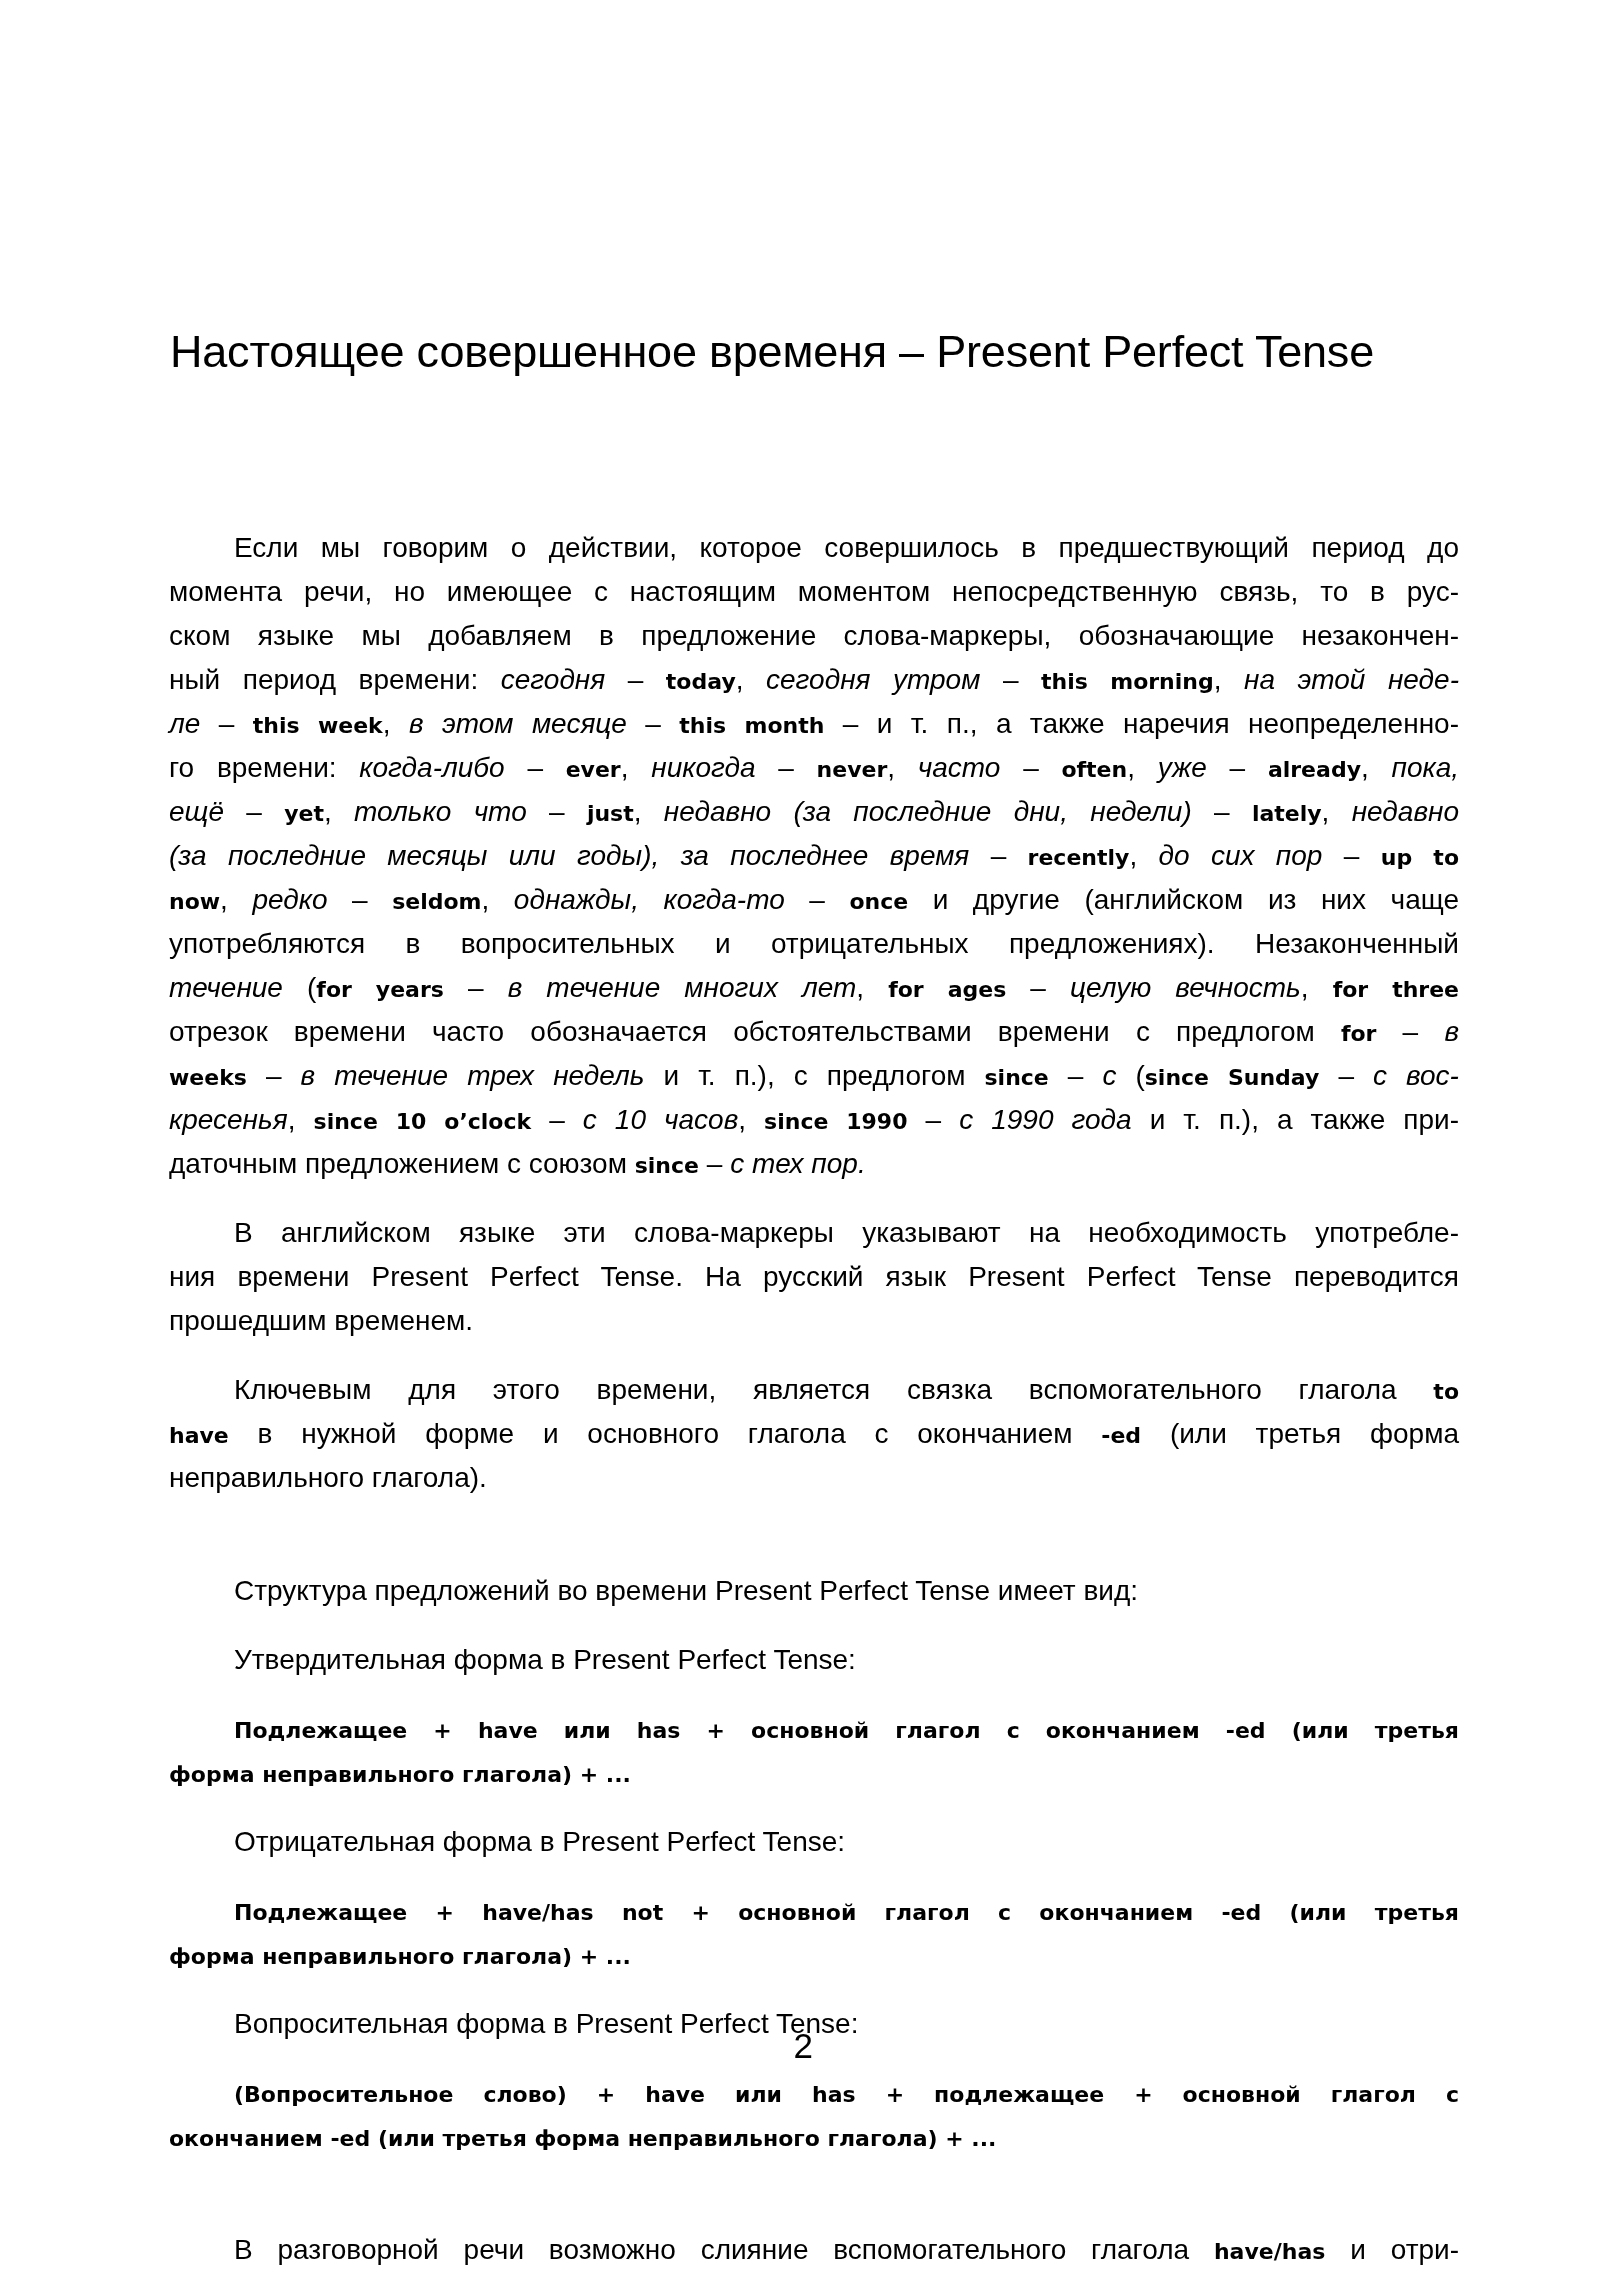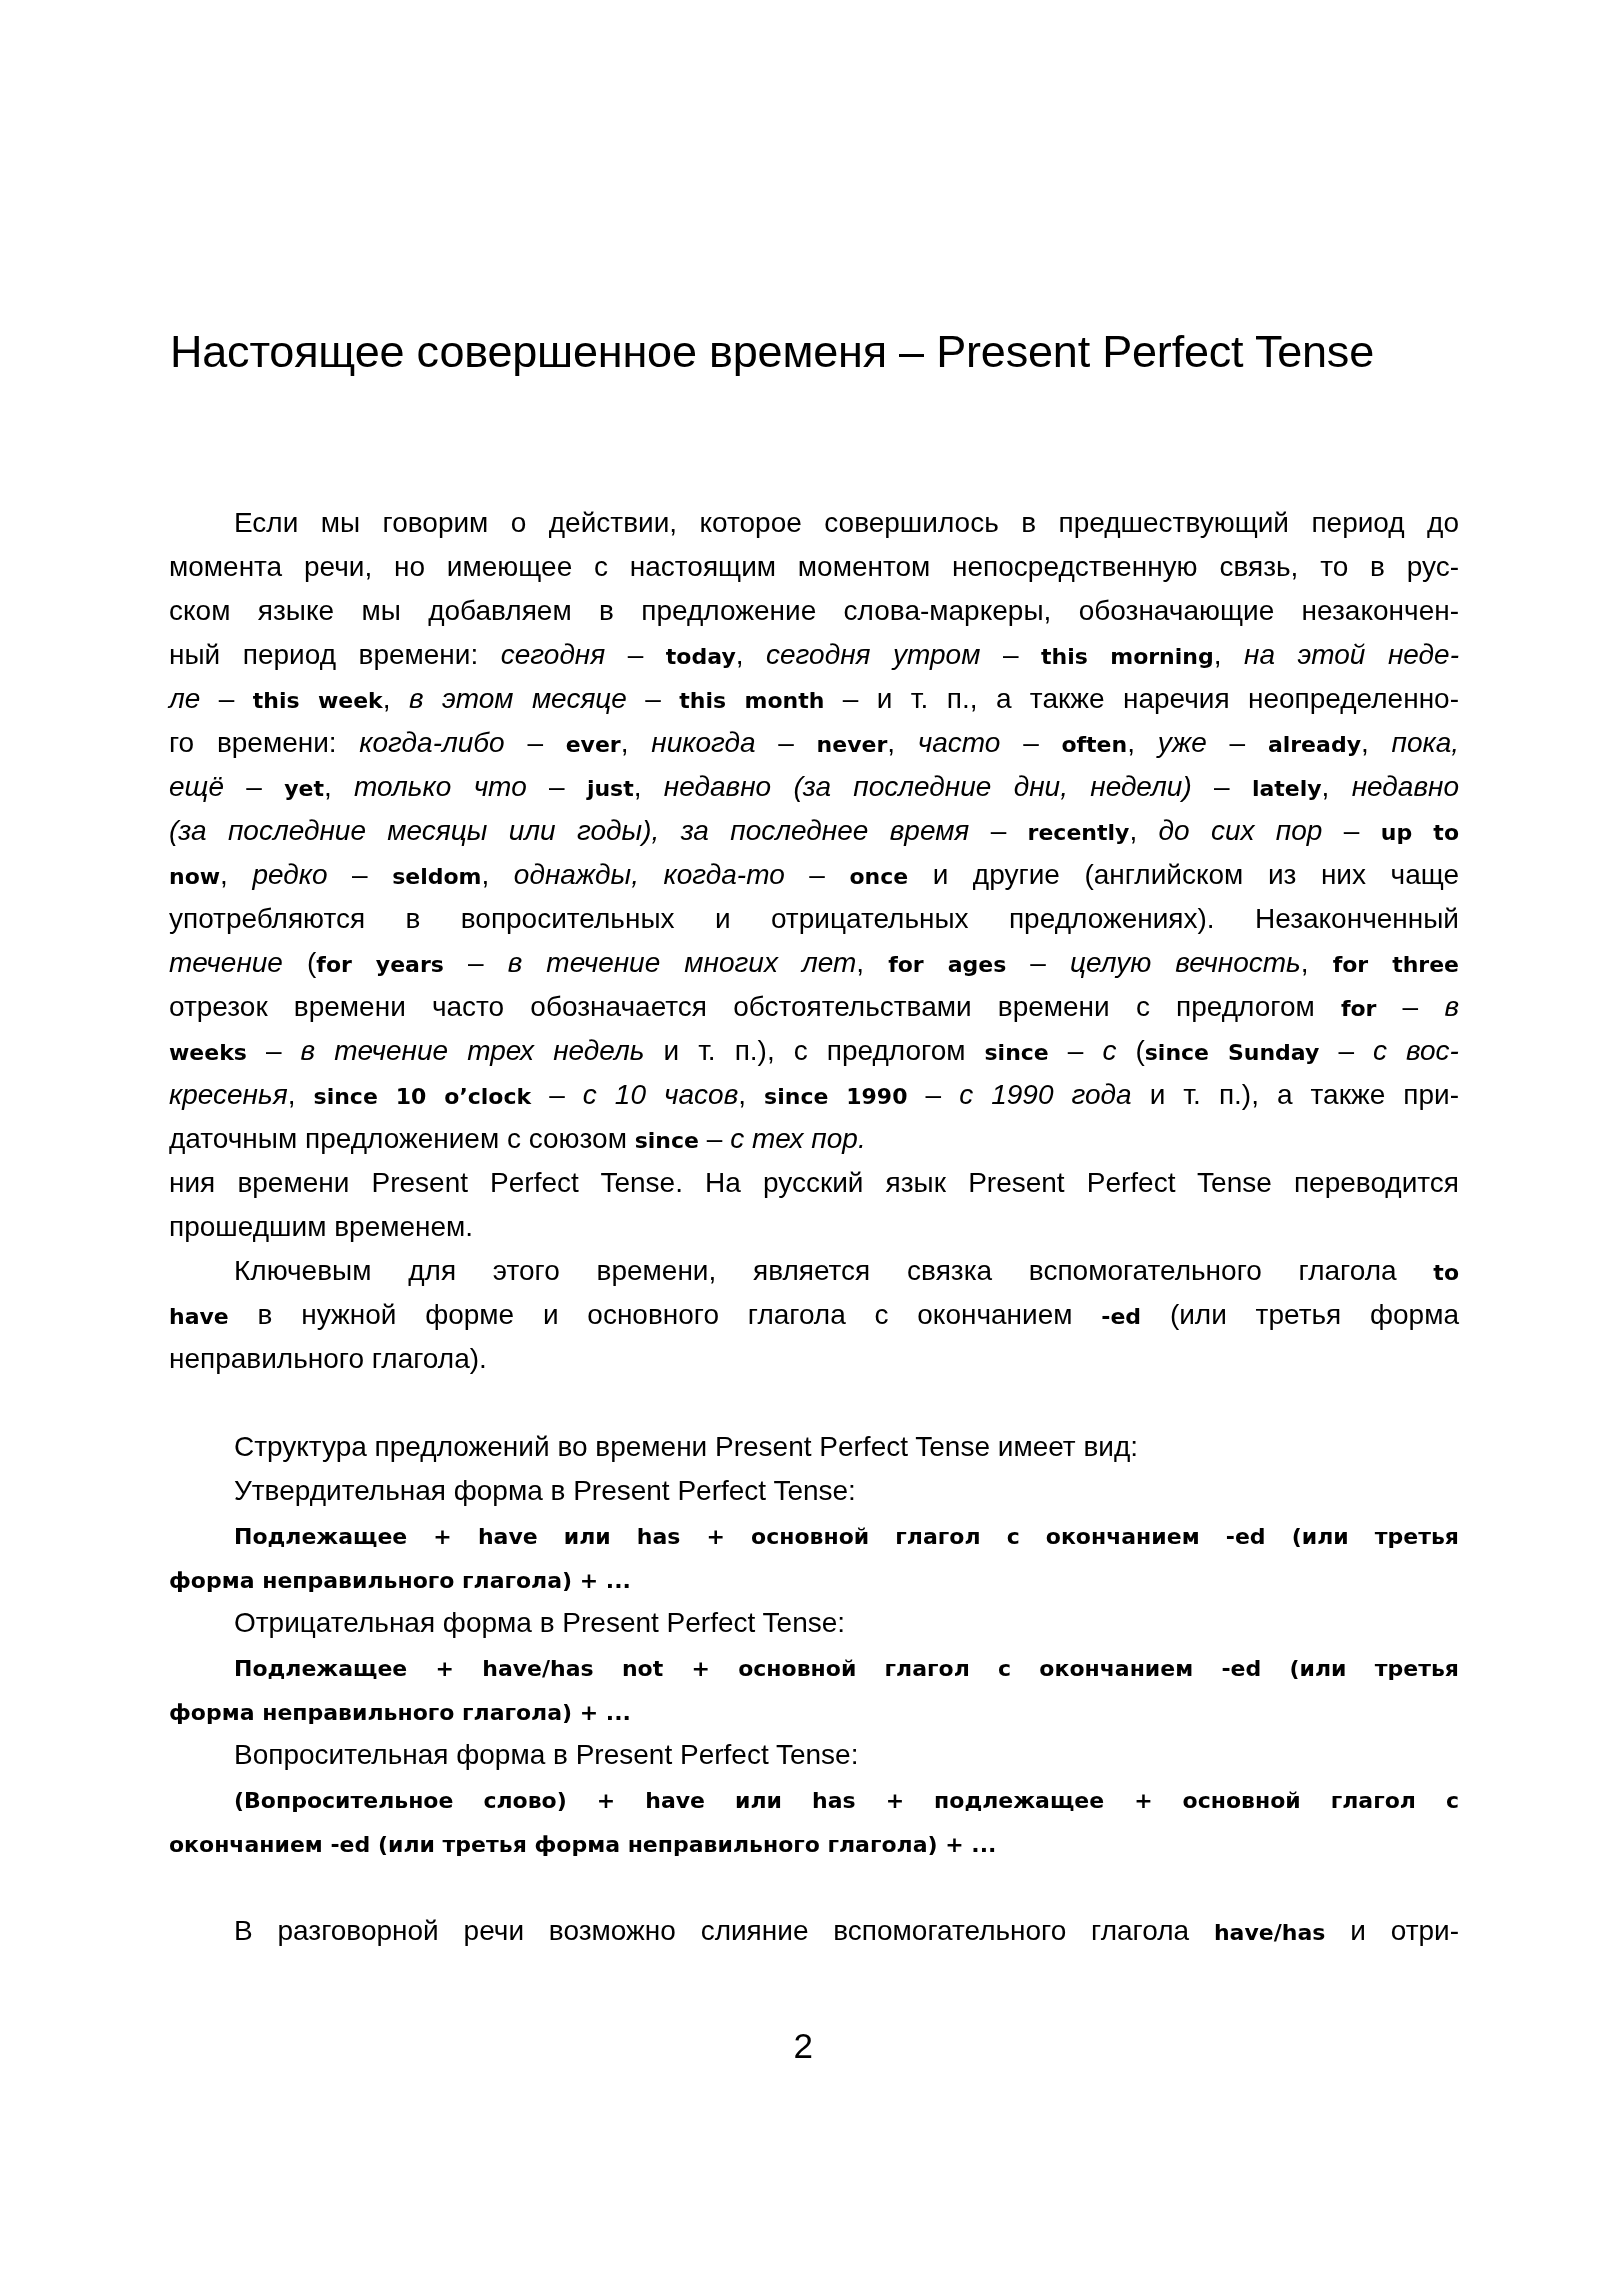--- a/index.html
+++ b/index.html
@@ -10,21 +10,21 @@
     font-family: "Liberation Sans", sans-serif; font-size: 45px; font-weight: normal;
     line-height: 53px; white-space: nowrap; letter-spacing: -0.2px;
   }
   .body-text { position: absolute; left: 169px; top: 493px; width: 1290px; }
   .line {
     display: block; height: 44px; line-height: 44px; white-space: nowrap;
     font-family: "Liberation Sans", sans-serif; font-size: 28px;
     text-align: justify; text-align-last: justify; overflow: visible;
   }
   .line.last { text-align: center; text-align-last: left; }
-  .line.indent { padding-left: 65px; }
+  .line.indent { padding-left: 65px; margin-top: 25px; }
   .line.blank { height: 44px; }
   .r-b { font-family: "DejaVu Sans", sans-serif; font-weight: bold; font-size: 22px; }
   .r-i { font-style: italic; }
   .page-number {
     position: absolute; left: 0; width: 1623px; top: 2018px; text-align: center;
     font-family: "Liberation Sans", sans-serif; font-size: 35px; line-height: 40px;
     padding-left: 0; box-sizing: border-box; text-indent: -16.3px;
   }
 </style>
 </head>
@@ -41,20 +41,21 @@
       <div class="line "><span>го времени: </span><span class="r-i">когда-либо</span><span> – </span><span class="r-b">ever</span><span>, </span><span class="r-i">никогда</span><span> – </span><span class="r-b">never</span><span>, </span><span class="r-i">часто</span><span> – </span><span class="r-b">often</span><span>, </span><span class="r-i">уже</span><span> – </span><span class="r-b">already</span><span>, </span><span class="r-i">пока,</span></div>
       <div class="line "><span class="r-i">ещё</span><span> – </span><span class="r-b">yet</span><span>, </span><span class="r-i">только что</span><span> – </span><span class="r-b">just</span><span>, </span><span class="r-i">недавно (за последние дни, недели)</span><span> – </span><span class="r-b">lately</span><span>, </span><span class="r-i">недавно</span></div>
       <div class="line "><span class="r-i">(за последние месяцы или годы), за последнее время</span><span> – </span><span class="r-b">recently</span><span>, </span><span class="r-i">до сих пор</span><span> – </span><span class="r-b">up to</span></div>
       <div class="line "><span class="r-b">now</span><span>, </span><span class="r-i">редко</span><span> – </span><span class="r-b">seldom</span><span>, </span><span class="r-i">однажды, когда-то</span><span> – </span><span class="r-b">once</span><span> и другие (английском из них чаще</span></div>
       <div class="line "><span>употребляются в вопросительных и отрицательных предложениях). Незаконченный</span></div>
       <div class="line "><span class="r-i">течение</span><span> (</span><span class="r-b">for years</span><span> – </span><span class="r-i">в течение многих лет</span><span>, </span><span class="r-b">for ages</span><span> – </span><span class="r-i">целую вечность</span><span>, </span><span class="r-b">for three</span></div>
       <div class="line "><span>отрезок времени часто обозначается обстоятельствами времени с предлогом </span><span class="r-b">for</span><span> – </span><span class="r-i">в</span></div>
       <div class="line "><span class="r-b">weeks</span><span> – </span><span class="r-i">в течение трех недель</span><span> и т. п.), с предлогом </span><span class="r-b">since</span><span> – </span><span class="r-i">с</span><span> (</span><span class="r-b">since Sunday</span><span> – </span><span class="r-i">с вос-</span></div>
       <div class="line "><span class="r-i">кресенья</span><span>, </span><span class="r-b">since 10 o’clock</span><span> – </span><span class="r-i">с 10 часов</span><span>, </span><span class="r-b">since 1990</span><span> – </span><span class="r-i">с 1990 года</span><span> и т. п.), а также при-</span></div>
       <div class="line last"><span>даточным предложением с союзом </span><span class="r-b">since</span><span> – </span><span class="r-i">с тех пор.</span></div>
+      <div class="line indent"><span>В английском языке эти слова-маркеры указывают на необходимость употребле-</span></div>
       <div class="line "><span>ния времени Present Perfect Tense. На русский язык Present Perfect Tense переводится</span></div>
       <div class="line last"><span>прошедшим временем.</span></div>
       <div class="line indent"><span>Ключевым для этого времени, является связка вспомогательного глагола </span><span class="r-b">to</span></div>
       <div class="line "><span class="r-b">have</span><span> в нужной форме и основного глагола с окончанием </span><span class="r-b">-ed</span><span> (или третья форма</span></div>
       <div class="line last"><span>неправильного глагола).</span></div>
       <div class="line blank"></div>
       <div class="line indent last"><span>Структура предложений во времени Present Perfect Tense имеет вид:</span></div>
       <div class="line indent last"><span>Утвердительная форма в Present Perfect Tense:</span></div>
       <div class="line indent"><span class="r-b">Подлежащее + have или has + основной глагол с окончанием -ed (или третья</span></div>
       <div class="line last"><span class="r-b">форма неправильного глагола) + ...</span></div>

